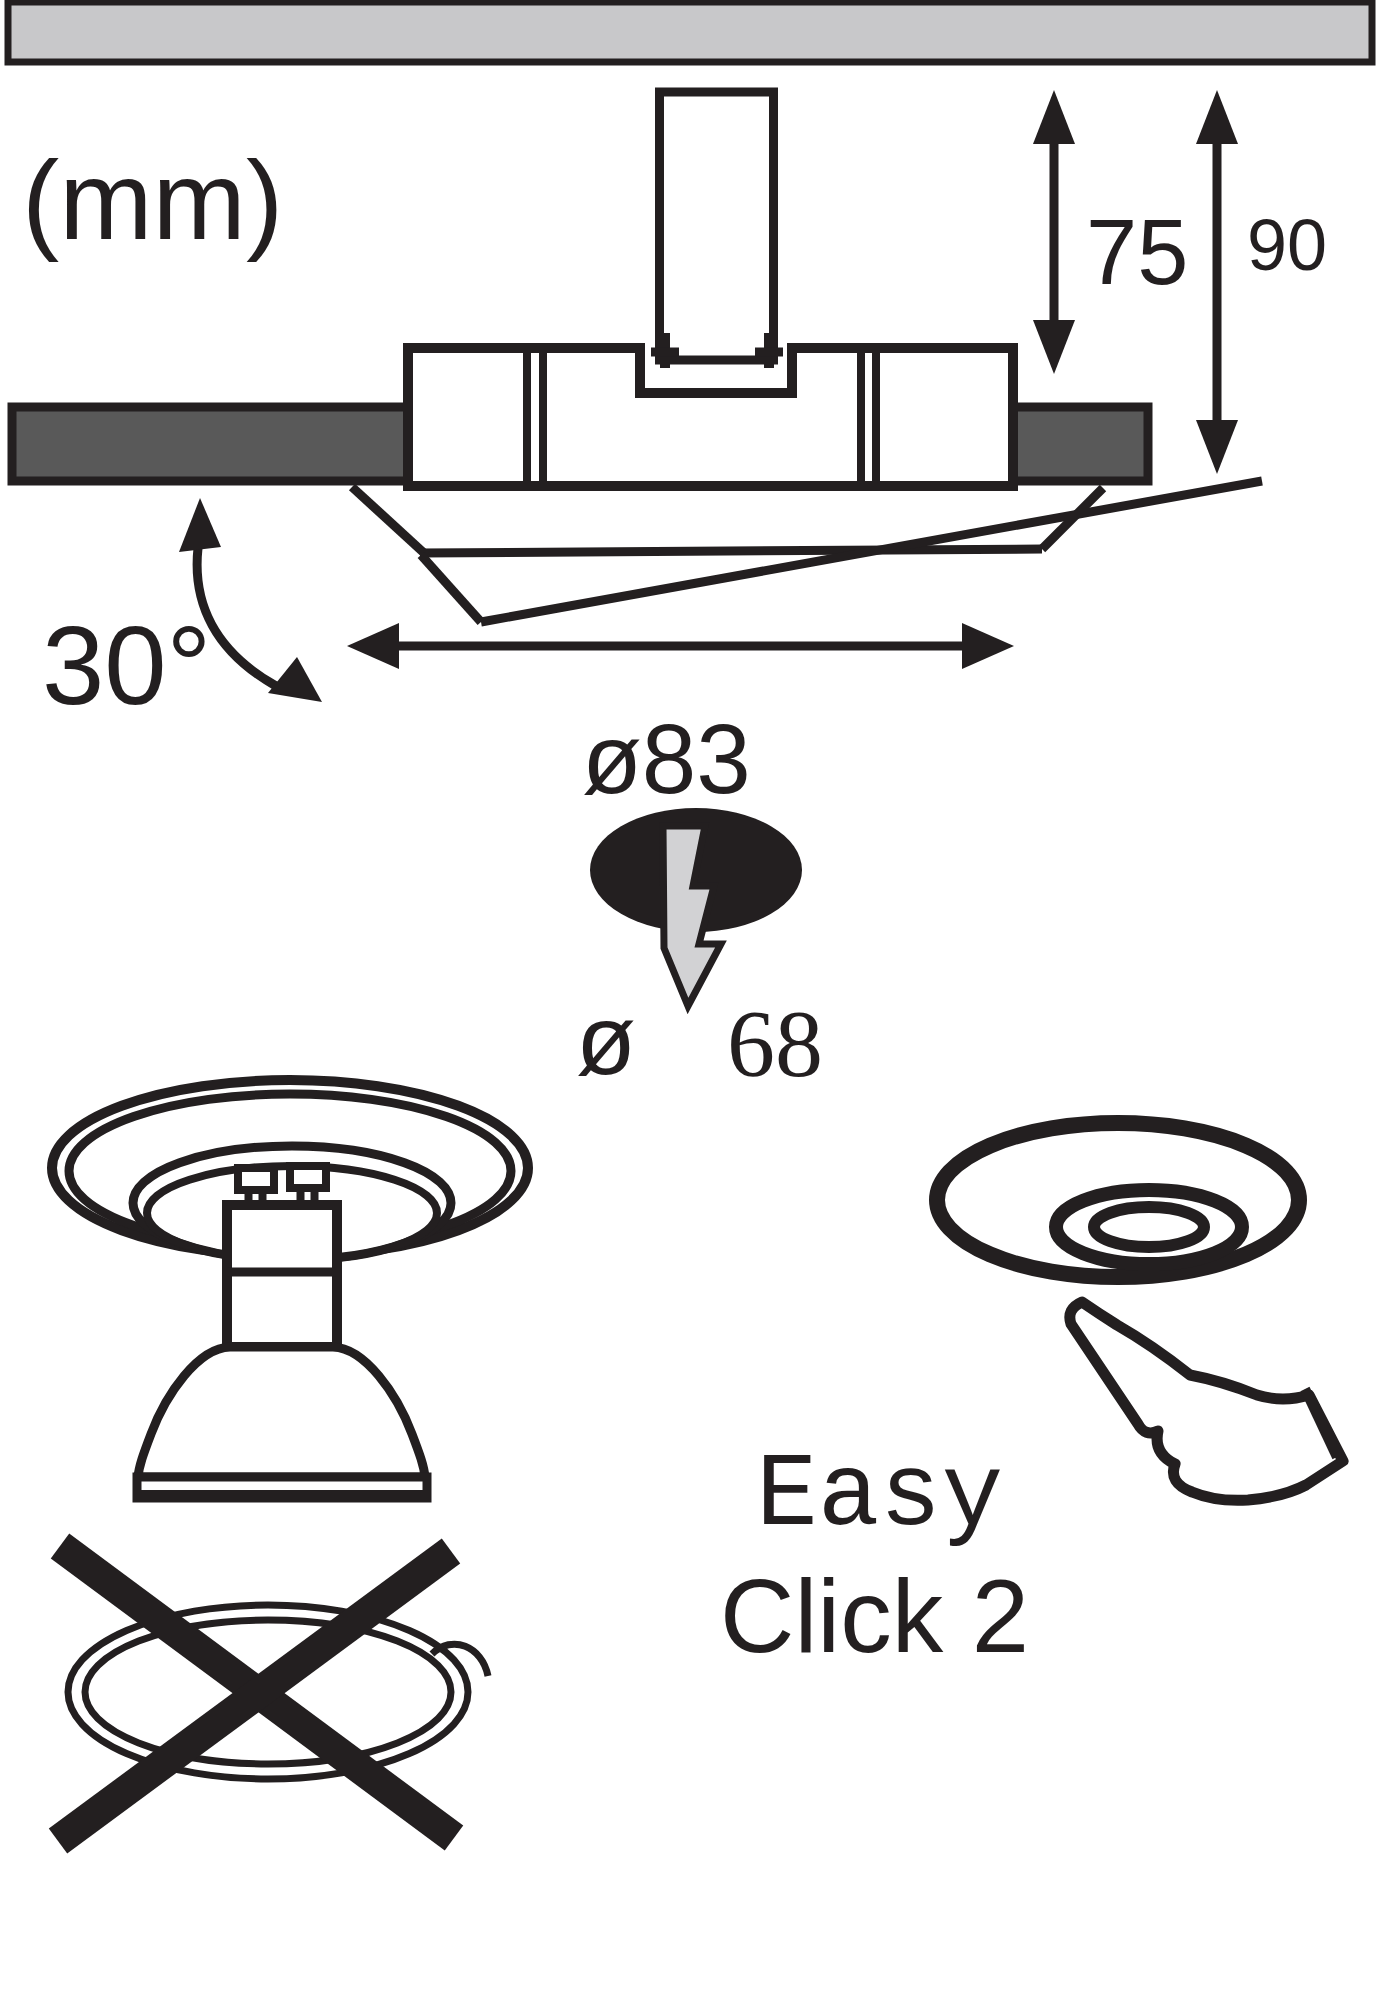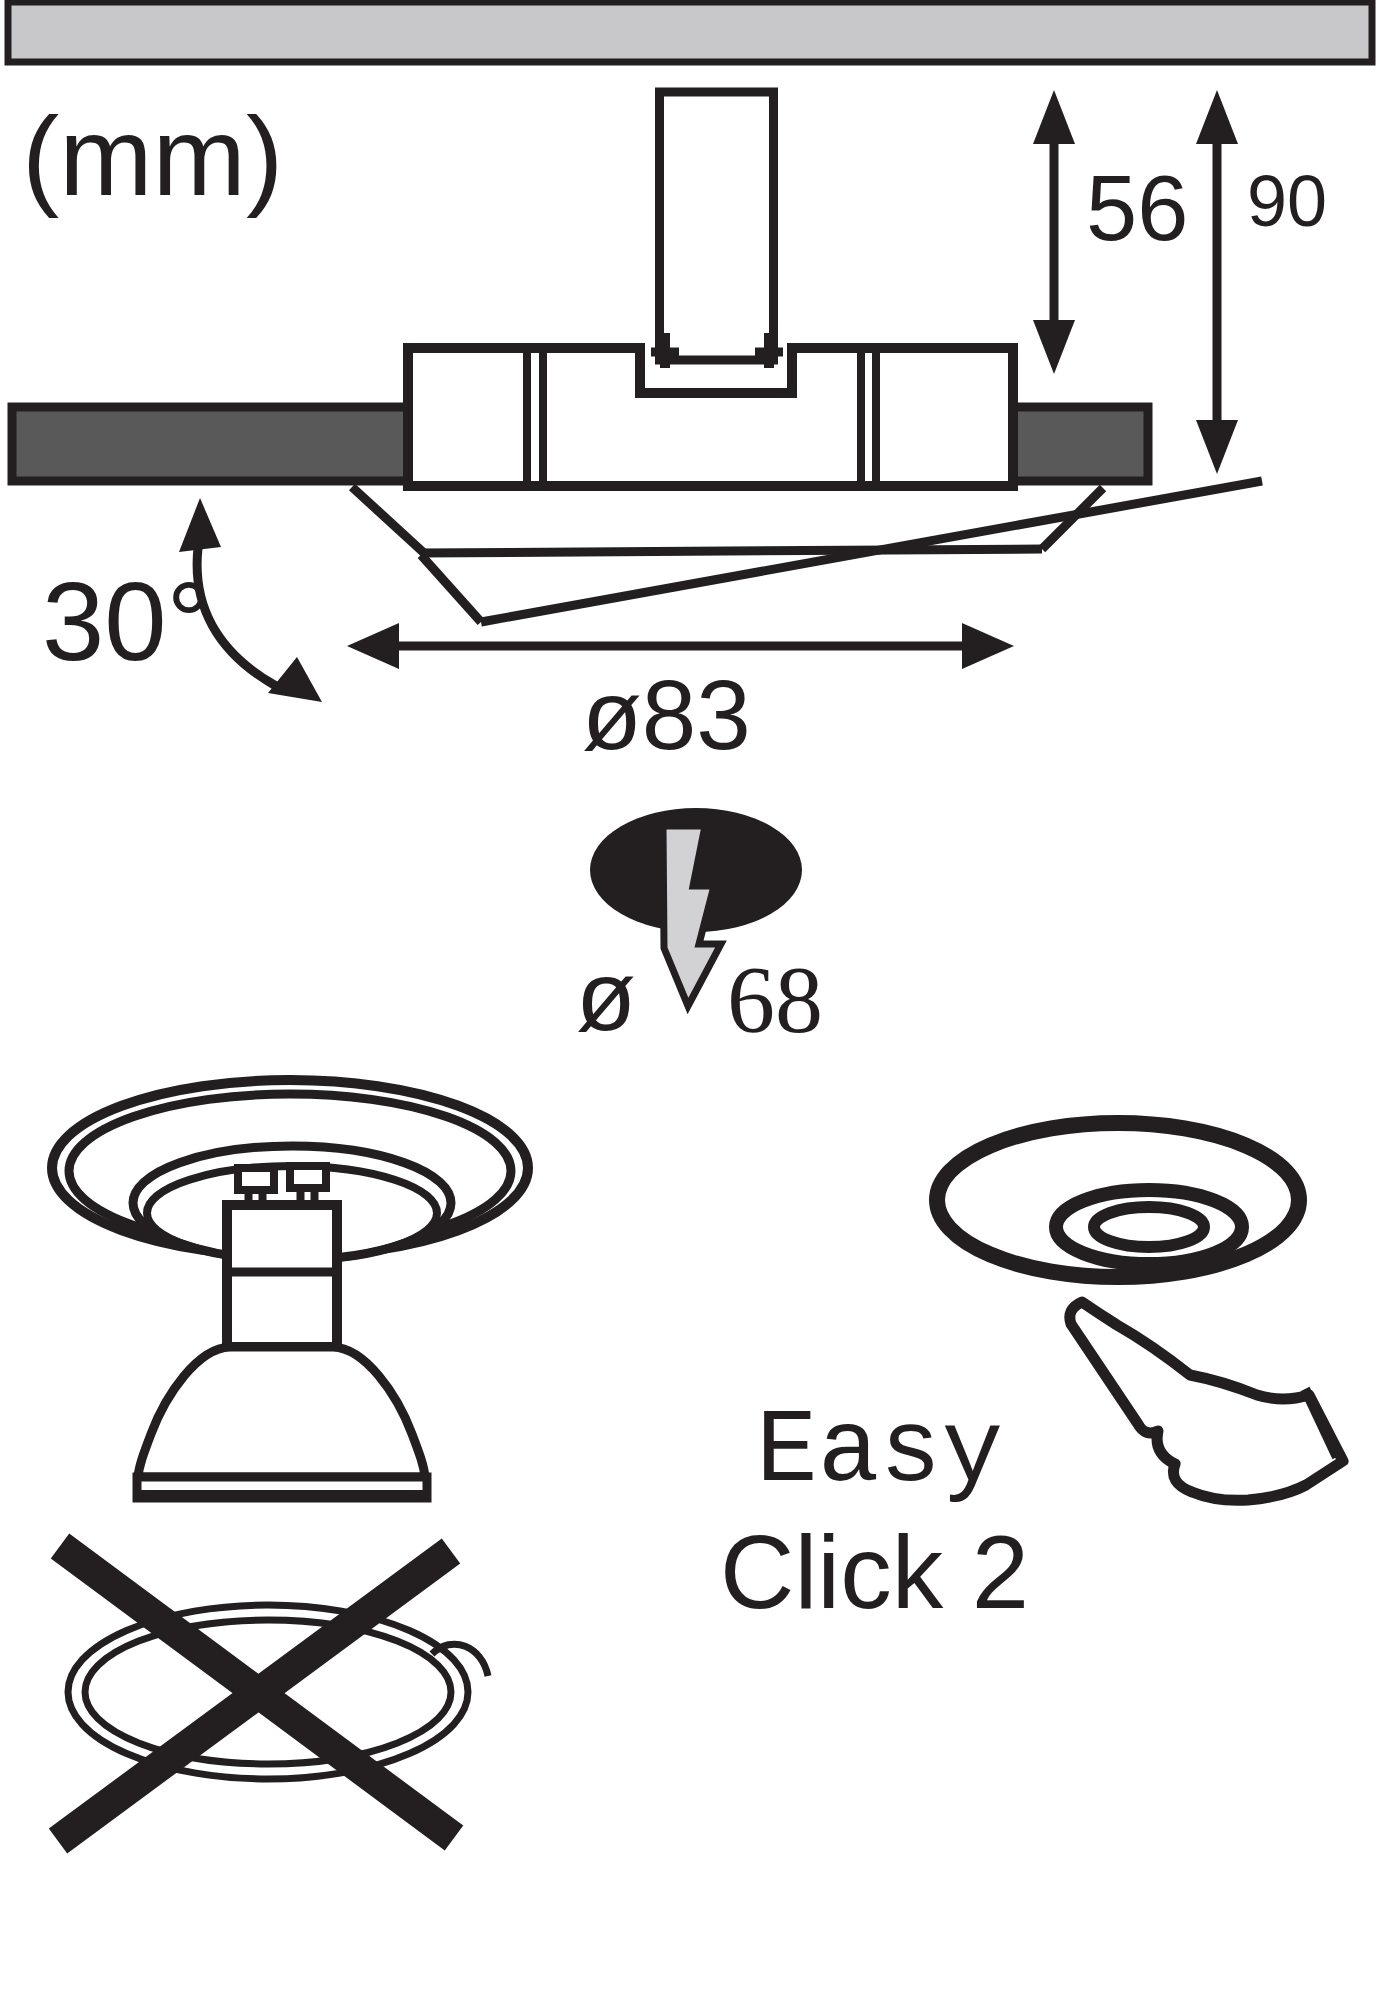--- a/index.html
+++ b/index.html
@@ -11,20 +11,21 @@
     font-family:"Liberation Sans","DejaVu Sans",sans-serif;
     color:#231f20;
   }
   .canvas svg{position:absolute;left:0;top:0;}
   .lbl{
     position:absolute;
     line-height:1;
     white-space:nowrap;
     color:#231f20;
     font-family:"Liberation Sans","DejaVu Sans",sans-serif;
+    margin-top:44px;
   }
   .lbl-unit   {left:22px;  top:101px;  font-size:112px;}
   .lbl-75     {left:1086px;top:162px;  font-size:92px;}
   .lbl-90     {left:1247px;top:165px;  font-size:72px;}
   .lbl-30     {left:42px;  top:566px;  font-size:112px;}
   .lbl-d83    {left:582px; top:666px;  font-size:98px;}
   .lbl-dhole  {left:576px; top:947px;  font-size:98px;}
   .lbl-68     {left:727px; top:952px;  font-size:96px;font-family:Liberation Serif, serif;}
   .lbl-easy1  {left:756px; top:1401px; font-size:103px;font-family:Liberation Mono, monospace;}
   .lbl-easy2  {left:720px; top:1521px; font-size:103px;}
@@ -137,21 +138,21 @@
     <g stroke-linejoin="round">
       <path d="M1082,1302 Q1066,1309 1071,1324 L1138,1424 Q1145,1437 1158,1431
                Q1153,1453 1175,1464 Q1168,1483 1192,1492 Q1216,1502 1248,1500
                Q1283,1497 1306,1485 L1343,1461 L1309,1395 Q1283,1403 1257,1395
                Q1222,1381 1190,1375 Q1152,1345 1117,1325 Q1098,1313 1082,1302 Z" fill="#ffffff" stroke-width="11"></path>
       <path d="M1305,1389 L1337,1457" stroke-width="10"></path>
     </g>
   </svg>
 
   <div class="lbl lbl-unit">(mm)</div>
-  <div class="lbl lbl-75">56</div>
+  <div class="lbl lbl-75">75</div>
   <div class="lbl lbl-90">90</div>
   <div class="lbl lbl-30">30°</div>
   <div class="lbl lbl-d83">ø83</div>
   <div class="lbl lbl-dhole">ø</div>
   <div class="lbl lbl-68">68</div>
   <div class="lbl lbl-easy1">Easy</div>
   <div class="lbl lbl-easy2">Click 2</div>
 
 </div>
 

